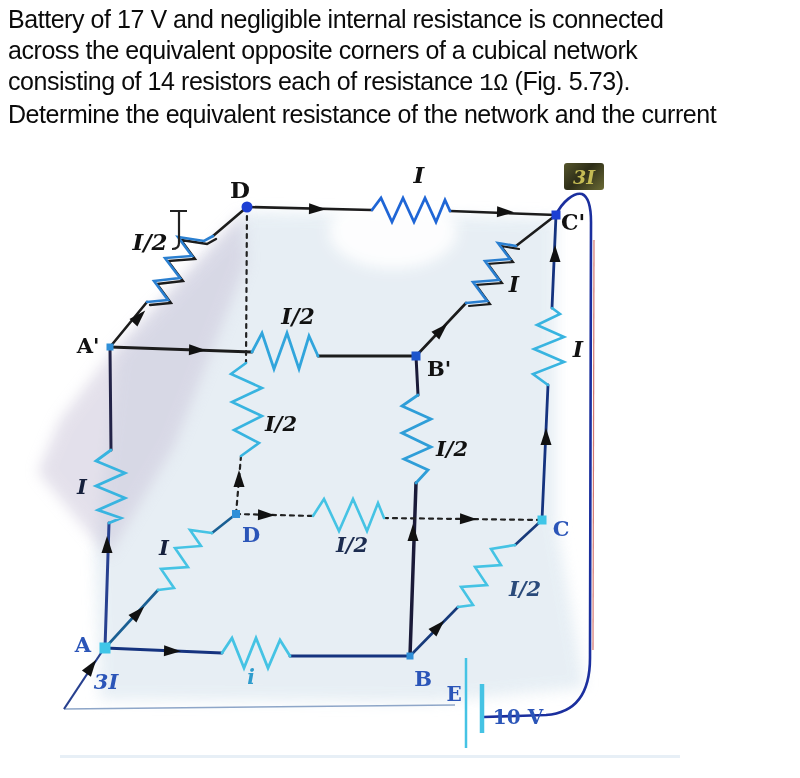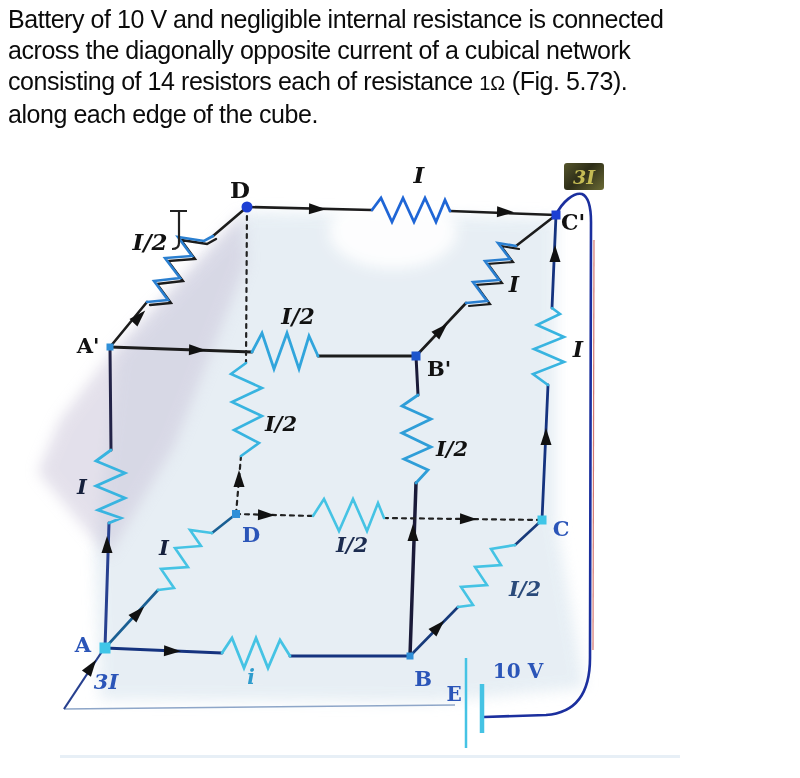--- a/index.html
+++ b/index.html
@@ -1,41 +1,41 @@
 <!DOCTYPE html>
 <html><head>
 <meta charset="utf-8">
 <style>
   html,body{margin:0;padding:0;background:#ffffff;}
   .page{position:relative;width:800px;height:778px;background:#ffffff;overflow:hidden;
         font-family:"Liberation Sans",sans-serif;}
   .problem{position:absolute;left:8px;top:4px;width:790px;color:#0b0b0b;
            font-size:25px;line-height:31px;letter-spacing:-0.45px;}
-  .problem .math{font-family:Liberation Sans, sans-serif;font-size:20px;letter-spacing:0;}
+  .problem .math{font-family:Liberation Mono, monospace;font-size:24px;letter-spacing:0;}
   .diagram{position:absolute;left:0;top:160px;width:800px;height:618px;}
   .diagram svg{position:absolute;left:0;top:0;}
   .lbl{position:absolute;transform:translate(-50%,-50%);font-family:"DejaVu Serif",serif;
        font-weight:bold;font-style:italic;white-space:nowrap;pointer-events:none;}
   .vtx{font-style:normal;}
   .badge{position:absolute;left:564px;top:3px;width:40px;height:27px;border-radius:3px;
          background:linear-gradient(135deg,#56562c 0%,#2e2e18 45%,#6b6b35 100%);
          display:flex;align-items:center;justify-content:center;
          font-family:"DejaVu Serif",serif;font-weight:bold;font-style:italic;
          font-size:19px;color:#c4bb54;}
 </style>
 </head>
 <body>
 
 <div class="page">
 
   <div class="problem">
-    <div><span>Battery of 10 V and negligible internal resistance is connected</span></div>
-    <div><span>across the diagonally opposite current of a cubical network</span></div>
+    <div><span>Battery of 17 V and negligible internal resistance is connected</span></div>
+    <div><span>across the equivalent opposite corners of a cubical network</span></div>
     <div><span>consisting of 14 resistors each of resistance </span><span class="math">1Ω</span><span> (Fig. 5.73).</span></div>
-    <div><span>along each edge of the cube.</span></div>
+    <div><span>Determine the equivalent resistance of the network and the current</span></div>
   </div>
 
   <div class="diagram">
     <svg width="800" height="618" viewBox="0 160 800 618">
       <defs>
         <filter id="soft" x="-30%" y="-30%" width="160%" height="160%">
           <feGaussianBlur stdDeviation="7"></feGaussianBlur>
         </filter>
       </defs>
 
@@ -182,19 +182,19 @@
     <span class="lbl vtx" style="left:240px;top:29px;font-size:23px;color:#111;">D</span>
     <span class="lbl vtx" style="left:573px;top:62px;font-size:22px;color:#111;">C'</span>
     <span class="lbl vtx" style="left:88px;top:185px;font-size:21px;color:#111;">A'</span>
     <span class="lbl vtx" style="left:439px;top:208px;font-size:21px;color:#111;">B'</span>
     <span class="lbl vtx" style="left:251px;top:374px;font-size:21px;color:#2b55b8;">D</span>
     <span class="lbl vtx" style="left:561px;top:368px;font-size:21px;color:#2b55b8;">C</span>
     <span class="lbl vtx" style="left:83px;top:484px;font-size:21px;color:#2b55b8;">A</span>
     <span class="lbl vtx" style="left:423px;top:518px;font-size:21px;color:#2b55b8;">B</span>
 
     <span class="lbl vtx" style="left:454px;top:534px;font-size:20px;color:#2b55b8;">E</span>
-    <span class="lbl vtx" style="left:518px;top:511px;font-size:20px;color:#2b55b8;">10 V</span>
+    <span class="lbl vtx" style="left:518px;top:557px;font-size:20px;color:#2b55b8;">10 V</span>
 
     <div class="badge">
       <span>3I</span>
     </div>
   </div>
 </div>
 
 </body></html>

